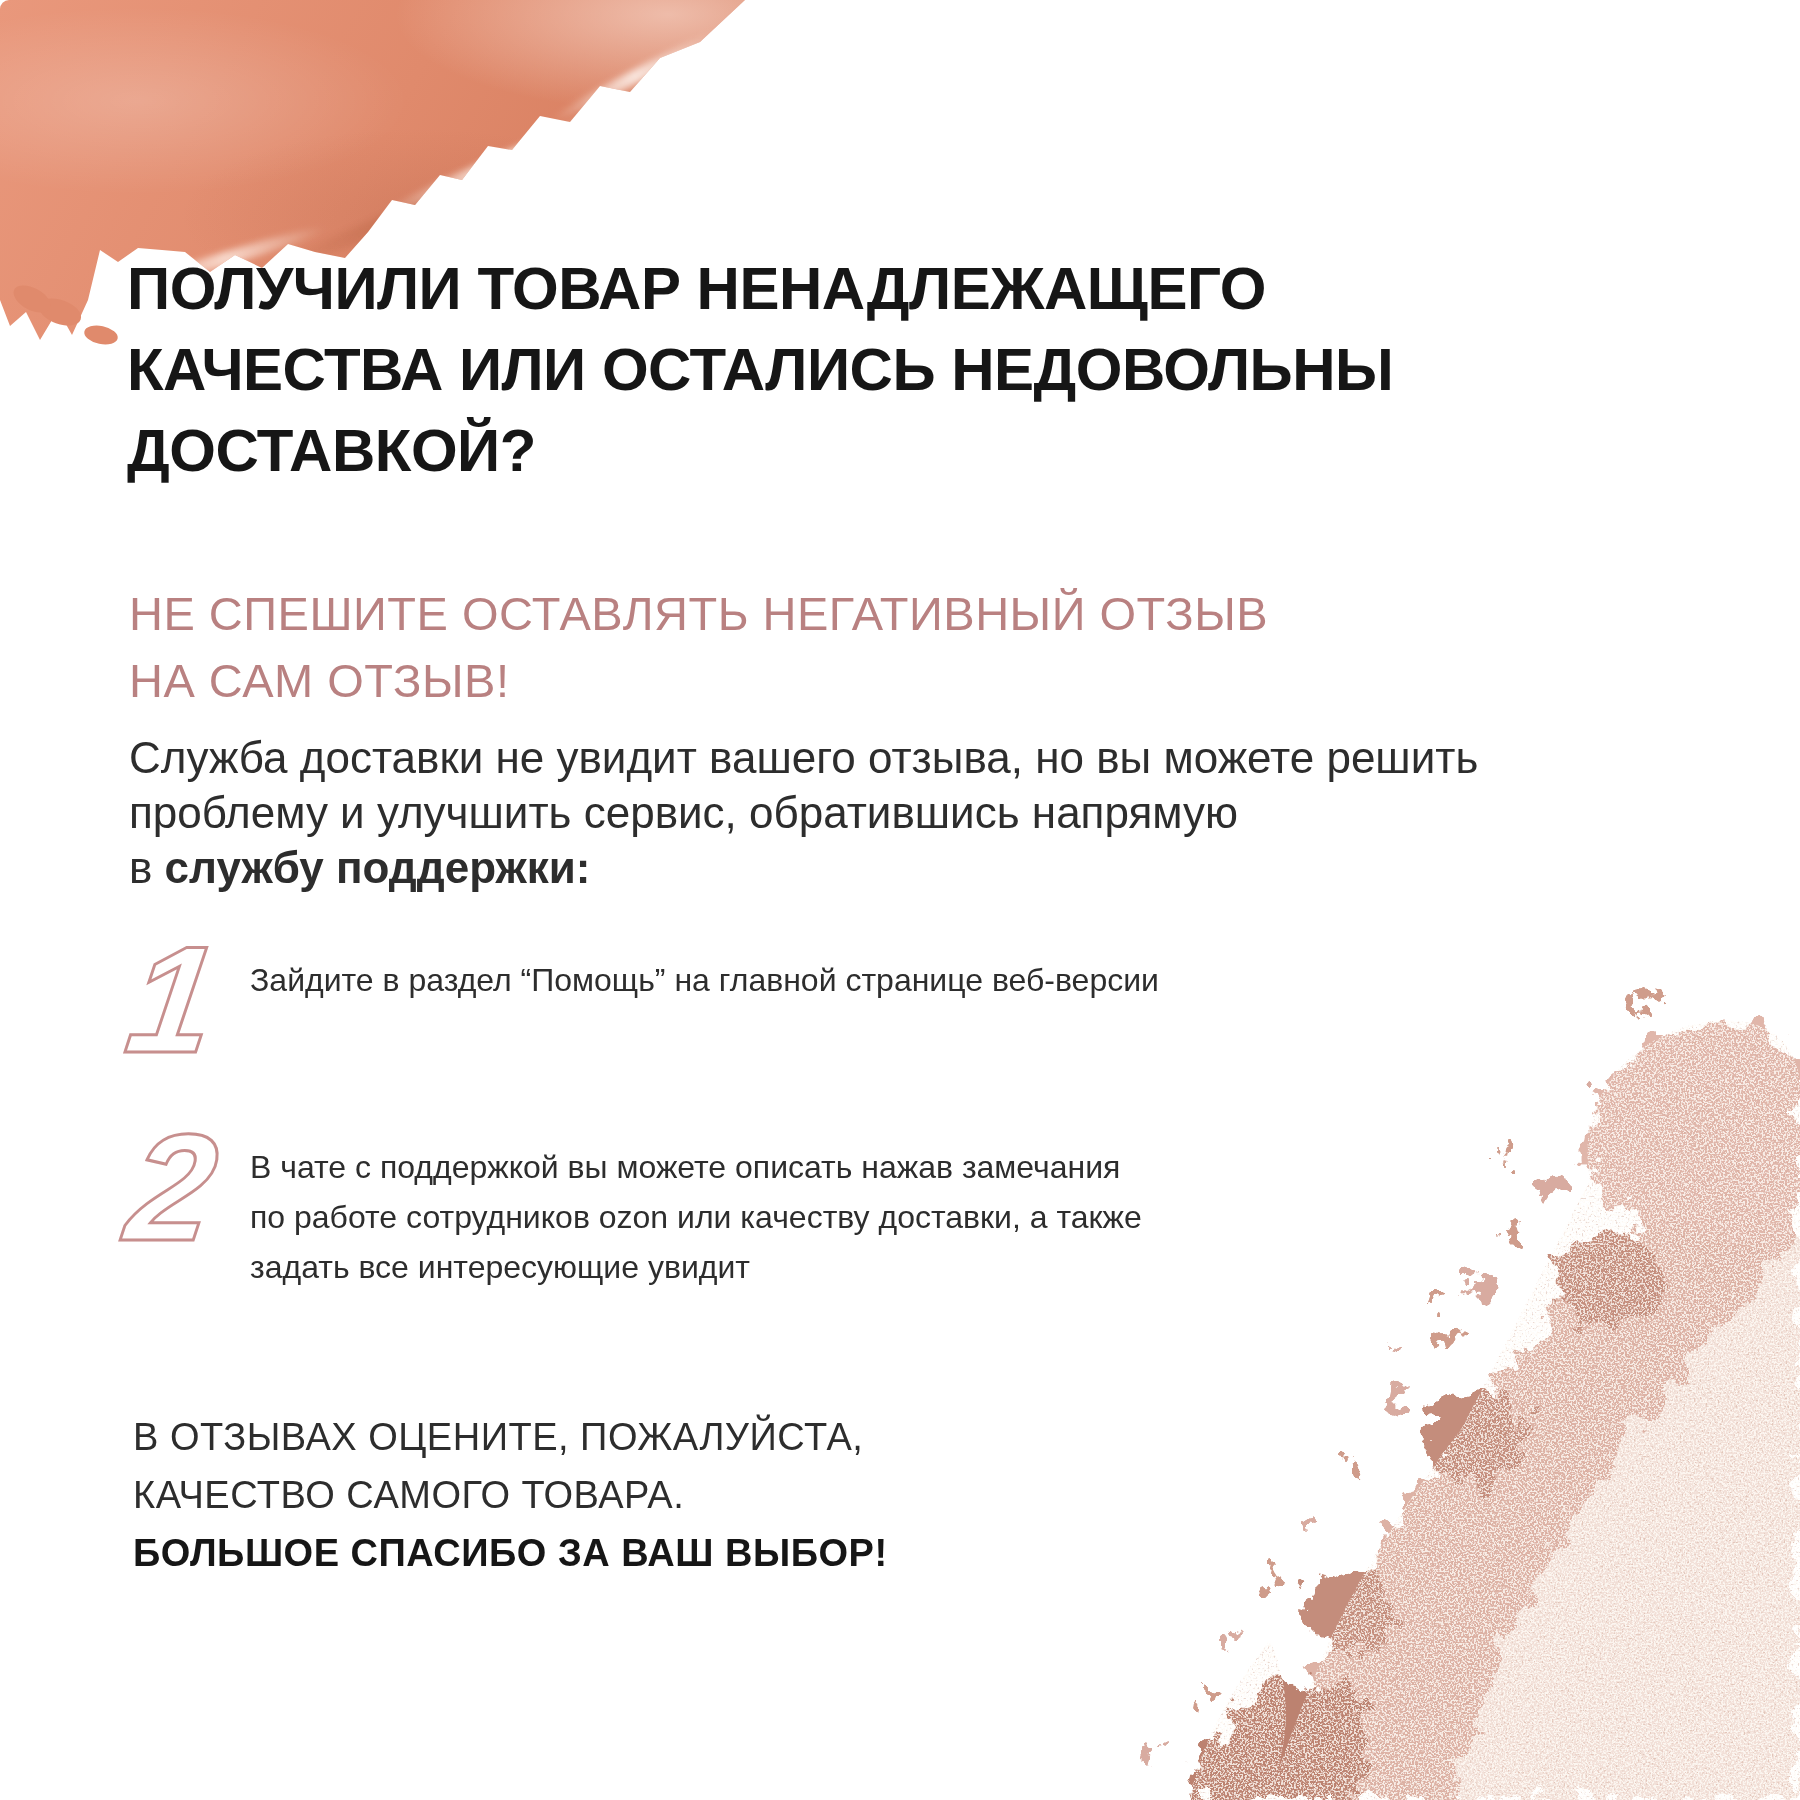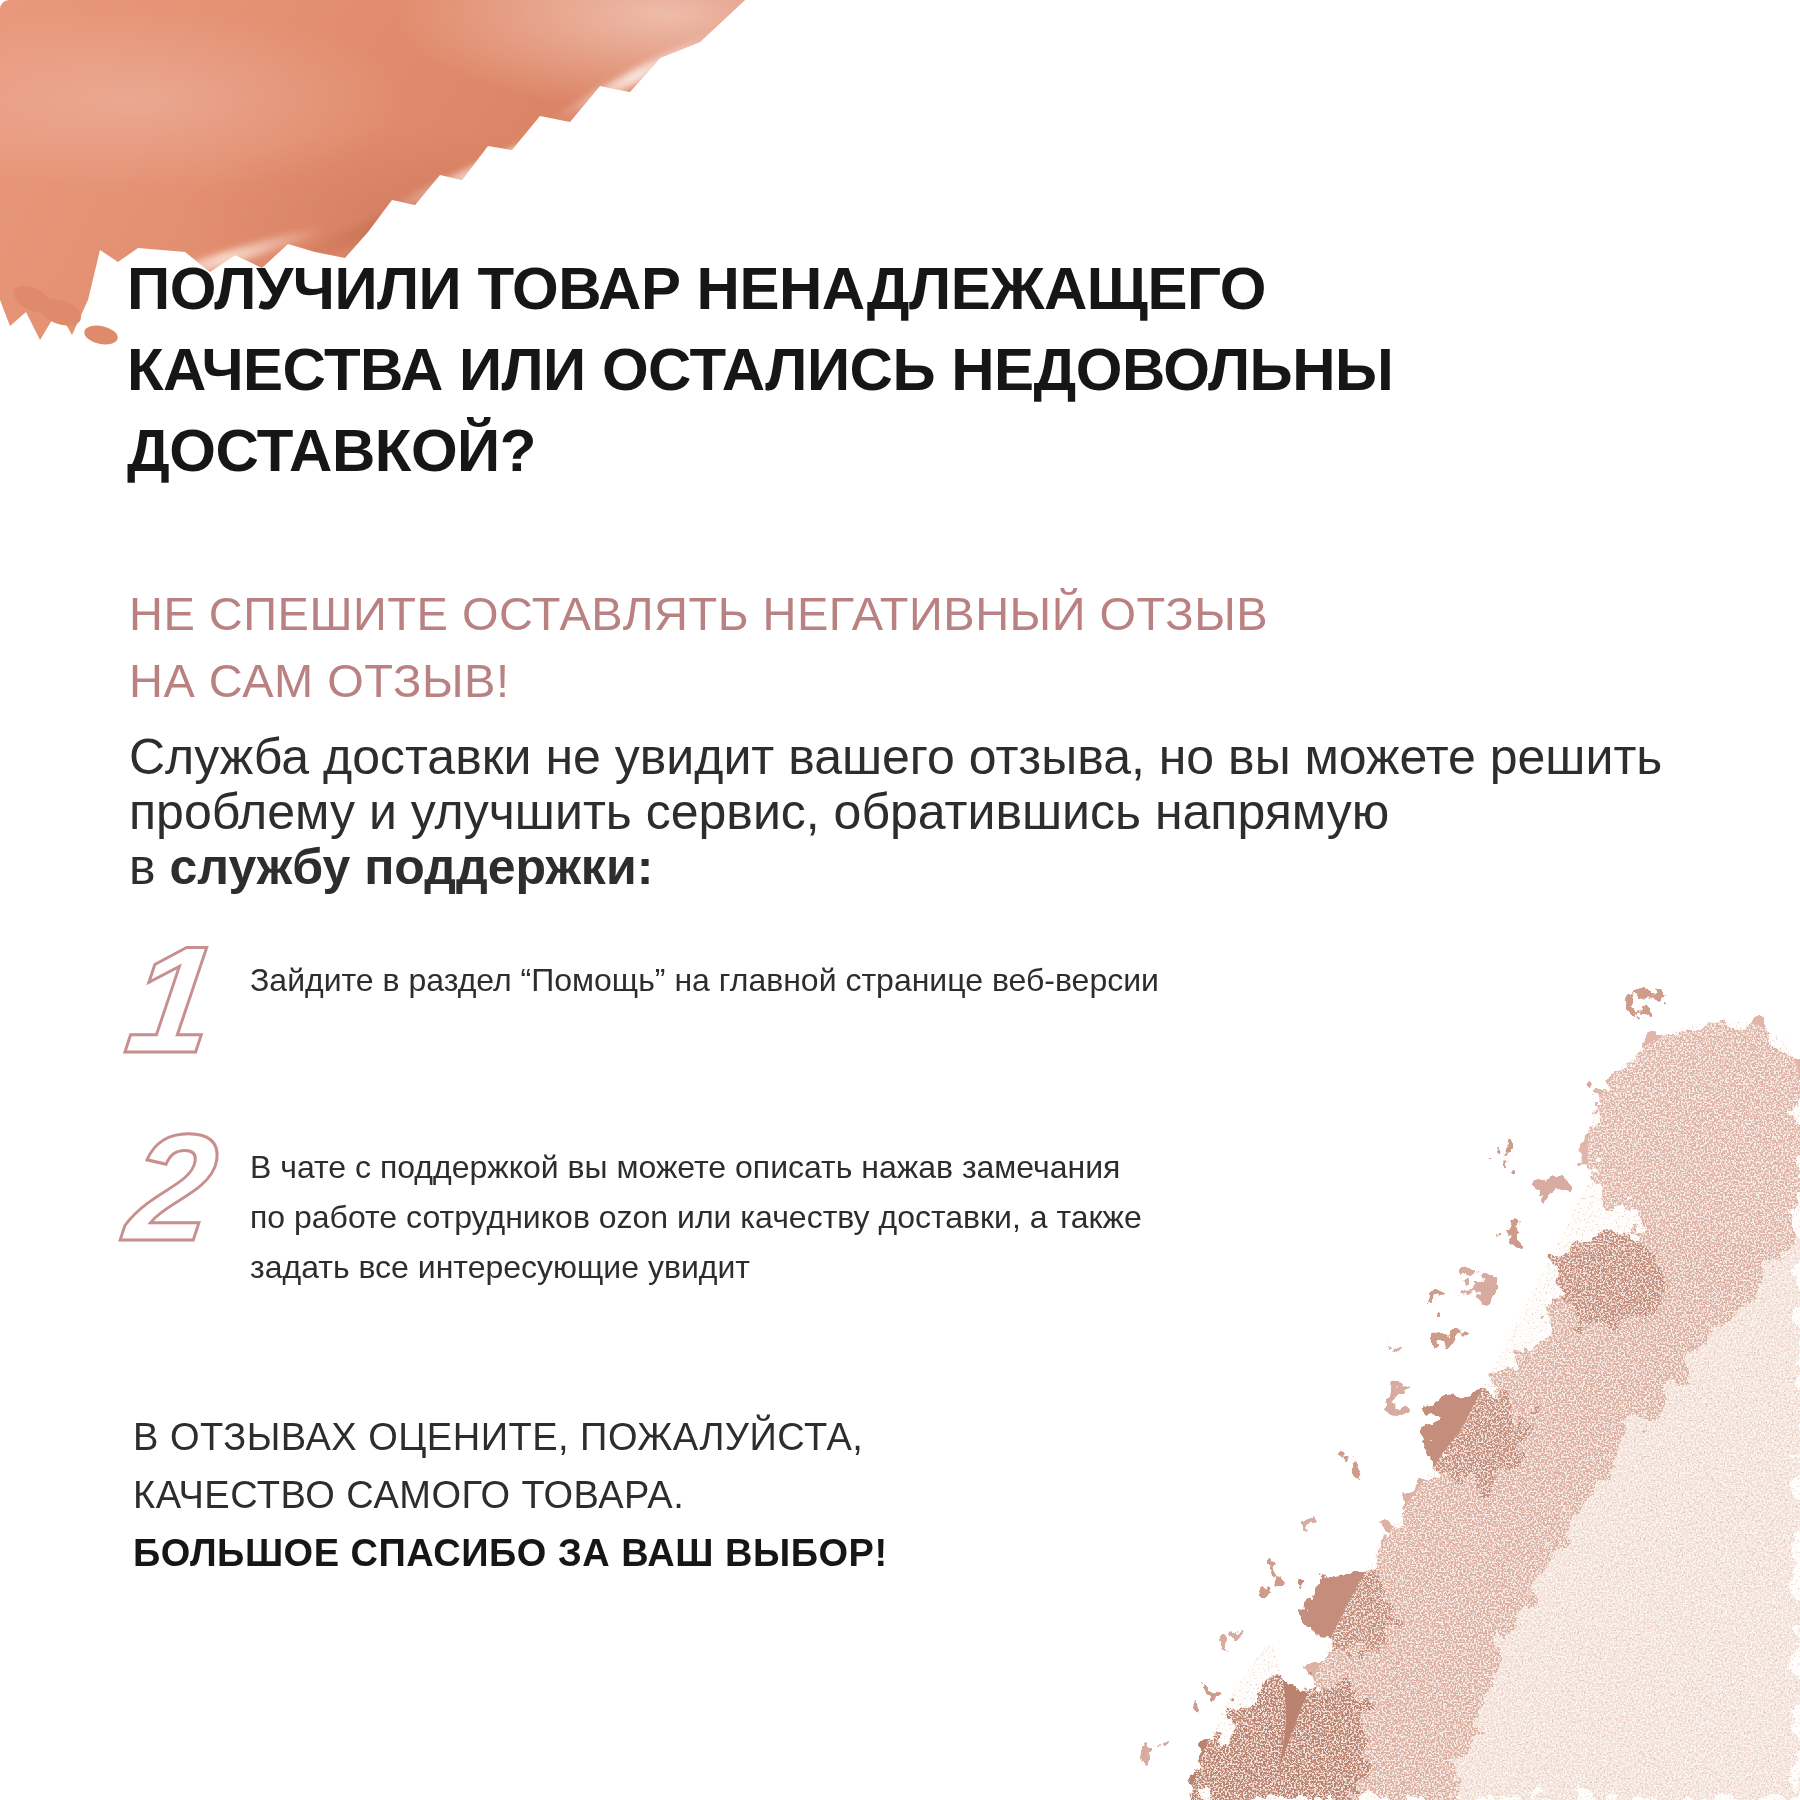--- a/index.html
+++ b/index.html
@@ -47,21 +47,21 @@
     color:var(--heading,#161616);
   }
   .subtitle{
     position:absolute;left:129px;top:538px;
     font-size:47px;font-weight:400;line-height:67px;letter-spacing:0.5px;
     color:var(--accent-rose,#b98181);
     margin-top:42px;
   }
   .intro{
     position:absolute;left:129px;top:730px;
-    font-size:50px;font-weight:400;line-height:55px;
+    font-size:44px;font-weight:400;line-height:55px;
     color:var(--body,#2d2d2d);
   }
   .b{font-weight:700;}
   .step{position:absolute;left:130px;}
   .step.step1{top:940px;}
   .step.step2{top:1128px;}
   .step-number{
     position:absolute;left:0;top:-6px;
     font-size:152px;line-height:130px;font-weight:700;font-style:italic;
     color:transparent;-webkit-text-stroke:3px var(--number-outline,#c78f8e);

